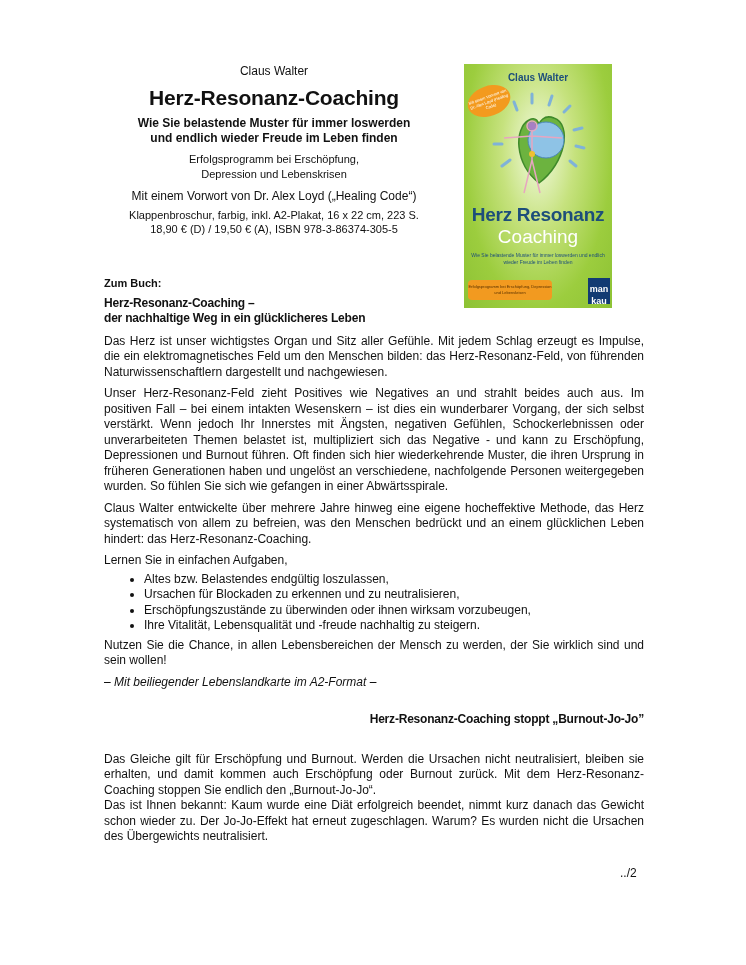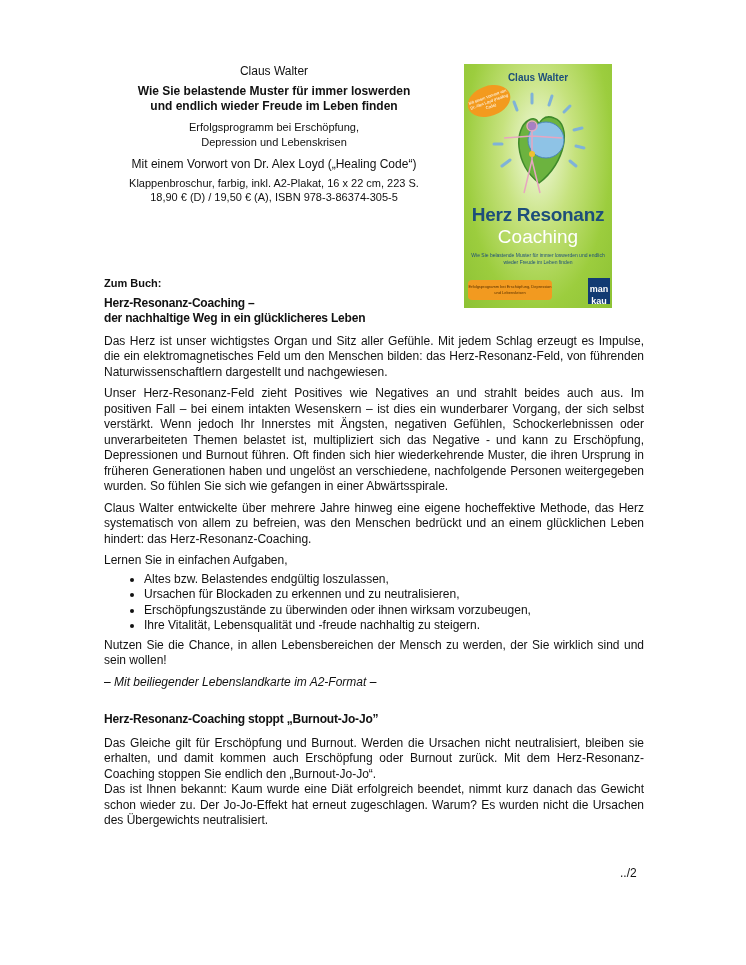--- a/index.html
+++ b/index.html
@@ -37,32 +37,33 @@
       color: #fff; font-size: 9px; font-weight: bold; line-height: 12px; text-align: center; padding-top: 5px;
       box-sizing: border-box; }
 
     .body-block { position: absolute; left: 104px; top: 276px; width: 540px; font-size: 12px; line-height: 15.5px; }
     .h-zum { font-size: 11px; font-weight: bold; margin: 0 0 4px 0; }
     .h-sub { font-size: 12px; font-weight: bold; margin: 0 0 8px 0; line-height: 15px; letter-spacing: -0.2px; }
     p { margin: 0 0 6px 0; text-align: justify; }
     ul { margin: 0 0 4px 0; padding-left: 40px; }
     li { margin: 0; }
     .italic { font-style: italic; margin-bottom: 22px; }
-    .h-burn { font-size: 12px; font-weight: bold; margin: 0 0 8px 0; letter-spacing: -0.2px; }
+    .h-burn { font-size: 12px; font-weight: bold; margin: 0 0 24px 0; letter-spacing: -0.2px; text-align: right; }
     .np { margin-bottom: 0; }
 
     .pagenum { position: absolute; left: 620px; top: 866px; font-size: 12px; }
   </style>
 </head>
 <body>
 
 <div class="page">
 
   <div class="header-block">
     <div class="author">Claus Walter</div>
+    <div class="title">Herz-Resonanz-Coaching</div>
     <div class="subtitle">
       <div>Wie Sie belastende Muster für immer loswerden</div>
       <div>und endlich wieder Freude im Leben finden</div>
     </div>
     <div class="program">
       <div>Erfolgsprogramm bei Erschöpfung,</div>
       <div>Depression und Lebenskrisen</div>
     </div>
     <div class="foreword">Mit einem Vorwort von Dr. Alex Loyd („Healing Code“)</div>
     <div class="pubinfo">

